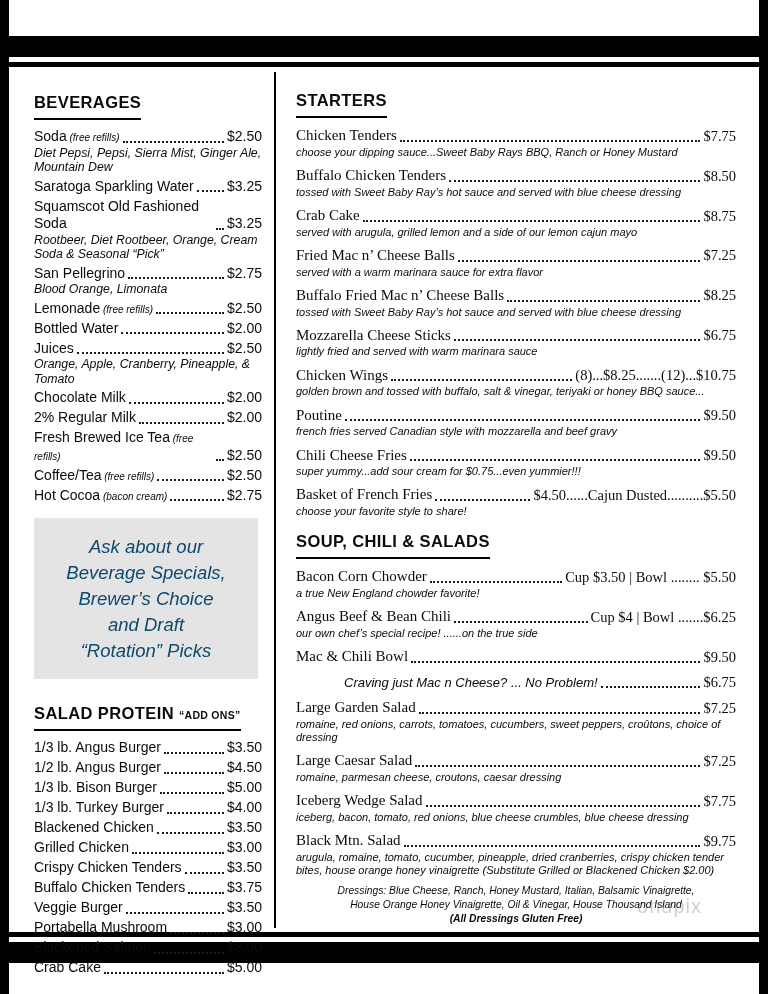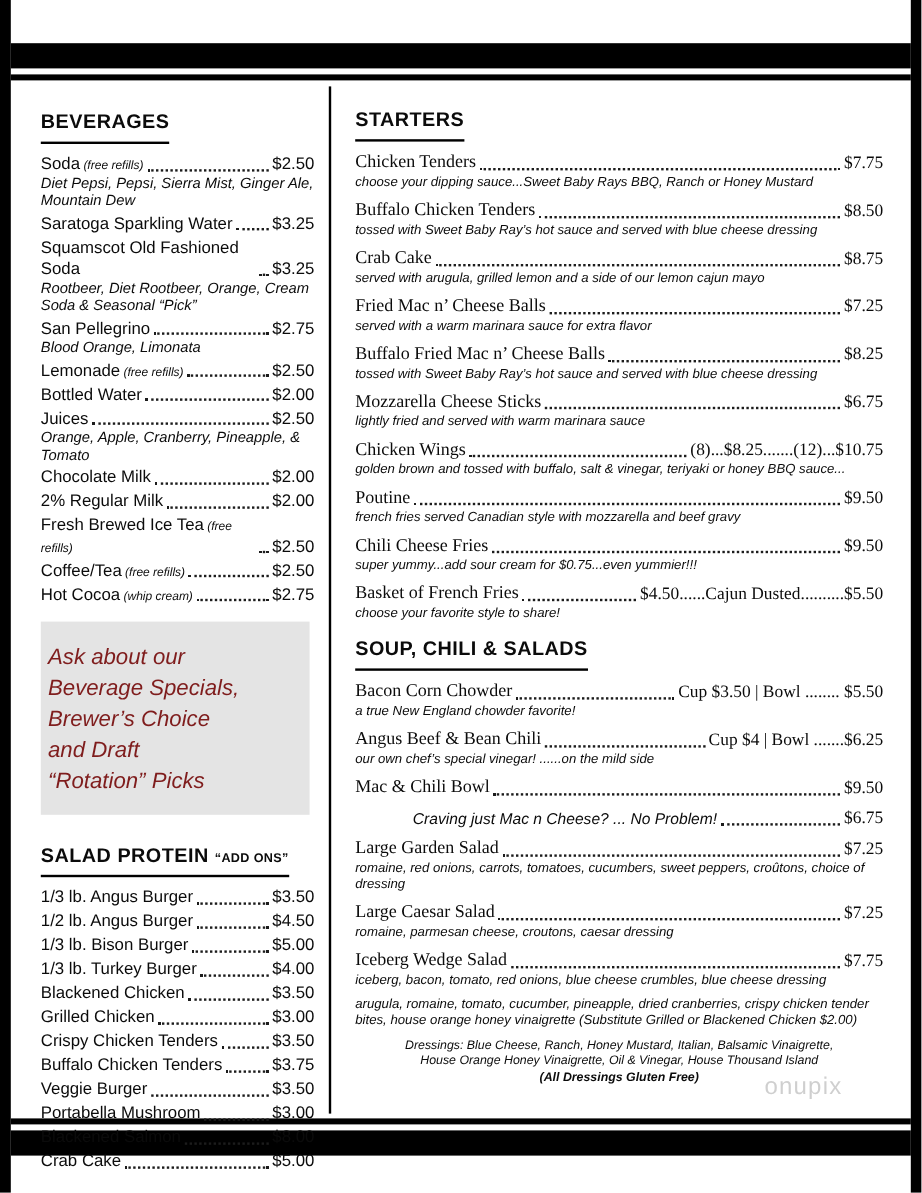--- a/index.html
+++ b/index.html
@@ -68,24 +68,25 @@
   .menu-item.note .item-name {
     font-family: "Liberation Sans", sans-serif;
     font-style: italic; font-size: 13px; margin-left: 48px;
   }
 
   
   .promo-box {
     background: #e4e4e4;
     margin: 14px 4px 18px 0;
     padding: 16px 6px;
+    text-align: center;
     font-style: italic;
     font-size: 18.5px;
     line-height: 1.4;
-    color: #7f1d1d;
+    color: #0c4a6e;
   }
 
   
   .dressings {
     position: relative; z-index: 1;
     margin-top: 6px;
     text-align: center;
     font-style: italic;
     font-size: 10.3px;
     line-height: 1.35;
@@ -192,21 +193,21 @@
           </div>
           <div class="menu-item">
             <div class="row">
               <span class="item-name">Coffee/Tea<span class="item-note"> (free refills)</span></span>
               <span class="leader"></span>
               <span class="item-price">$2.50</span>
             </div>
           </div>
           <div class="menu-item">
             <div class="row">
-              <span class="item-name">Hot Cocoa<span class="item-note"> (whip cream)</span></span>
+              <span class="item-name">Hot Cocoa<span class="item-note"> (bacon cream)</span></span>
               <span class="leader"></span>
               <span class="item-price">$2.75</span>
             </div>
           </div>
         </div>
     </div>
 
     <div class="promo-box">
       <div>Ask about our</div>
       <div>Beverage Specials,</div>
@@ -408,21 +409,21 @@
               <span class="item-price">Cup $3.50 | Bowl ........ $5.50</span>
             </div>
             <div class="item-desc">a true New England chowder favorite!</div>
           </div>
           <div class="menu-item">
             <div class="row">
               <span class="item-name">Angus Beef &amp; Bean Chili</span>
               <span class="leader"></span>
               <span class="item-price">Cup $4 | Bowl .......$6.25</span>
             </div>
-            <div class="item-desc">our own chef’s special vinegar! ......on the mild side</div>
+            <div class="item-desc">our own chef’s special recipe! ......on the true side</div>
           </div>
           <div class="menu-item">
             <div class="row">
               <span class="item-name">Mac &amp; Chili Bowl</span>
               <span class="leader"></span>
               <span class="item-price">$9.50</span>
             </div>
           </div>
           <div class="menu-item note">
             <div class="row">
@@ -449,20 +450,25 @@
           </div>
           <div class="menu-item">
             <div class="row">
               <span class="item-name">Iceberg Wedge Salad</span>
               <span class="leader"></span>
               <span class="item-price">$7.75</span>
             </div>
             <div class="item-desc">iceberg, bacon, tomato, red onions, blue cheese crumbles, blue cheese dressing</div>
           </div>
           <div class="menu-item">
+            <div class="row">
+              <span class="item-name">Black Mtn. Salad</span>
+              <span class="leader"></span>
+              <span class="item-price">$9.75</span>
+            </div>
             <div class="item-desc">arugula, romaine, tomato, cucumber, pineapple, dried cranberries, crispy chicken tender bites, house orange honey vinaigrette (Substitute Grilled or Blackened Chicken $2.00)</div>
           </div>
         </div>
     </div>
 
     <div class="dressings">
       <div>Dressings: Blue Cheese, Ranch, Honey Mustard, Italian, Balsamic Vinaigrette,</div>
       <div>House Orange Honey Vinaigrette, Oil &amp; Vinegar, House Thousand Island</div>
       <div class="gf">(All Dressings Gluten Free)</div>
     </div>

